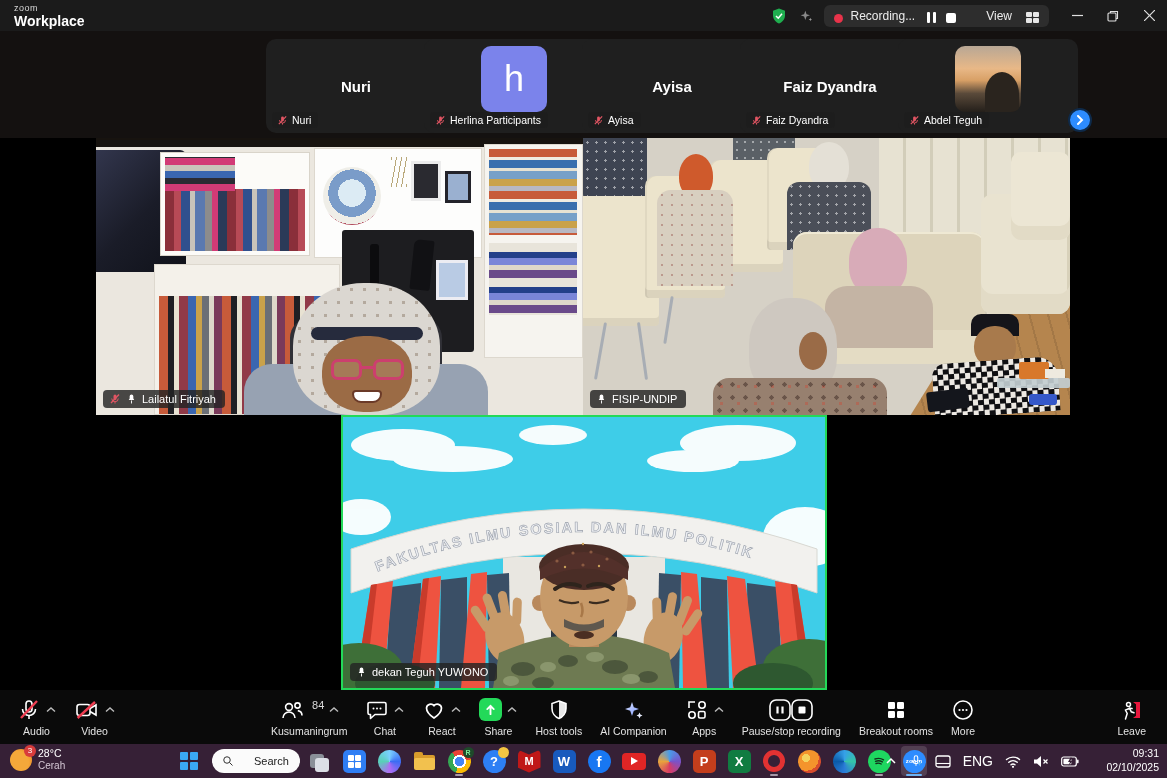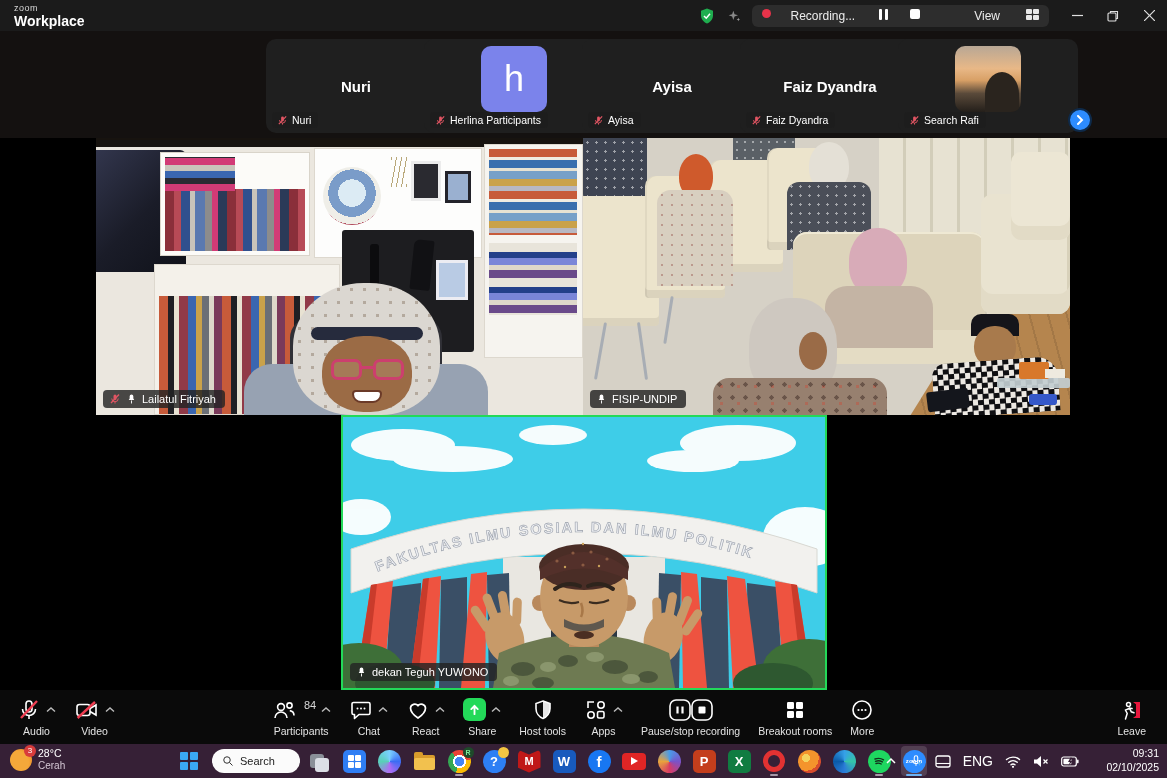--- a/index.html
+++ b/index.html
@@ -7,21 +7,21 @@
   .app{position:relative;width:1167px;height:778px;background:#000;overflow:hidden;
        font-family:"Liberation Sans",sans-serif;-webkit-font-smoothing:antialiased;}
 
   
   .titlebar{position:absolute;left:0;top:0;width:100%;height:31px;background:#1b1b1b;
             display:flex;align-items:center;justify-content:space-between;}
   .logo{margin-left:14px;line-height:1;}
   .logo .l1{font-size:9px;color:#d8d8d8;letter-spacing:.5px;}
   .logo .l2{font-size:14px;color:#fff;font-weight:700;margin-top:1px;}
   .tb-right{display:flex;align-items:center;gap:10px;}
-  .rec-pill{display:flex;align-items:flex-start;gap:20px;background:#2d2d2d;border-radius:6px;
+  .rec-pill{display:flex;align-items:flex-end;gap:8px;background:#2d2d2d;border-radius:6px;
             padding:4px 10px;color:#ececec;font-size:12px;}
   .rec-dot{width:9px;height:9px;border-radius:50%;background:#e8334a;}
   .rec-pause{display:flex;gap:3px;margin-left:4px;}
   .rec-pause i{display:block;width:3px;height:11px;background:#fff;border-radius:1px;}
   .rec-stop{width:10px;height:10px;background:#fff;border-radius:2px;margin-left:2px;}
   .rec-sep{width:14px;}
   .view-grid{display:inline-grid;grid-template-columns:6px 6px;gap:1px;margin-left:6px;}
   .view-grid i{display:block;width:6px;height:5px;background:#e8e8e8;border-radius:1px;}
   .win-controls{display:flex;height:31px;}
   .win-btn{width:36px;height:31px;display:flex;align-items:center;justify-content:center;color:#e0e0e0;font-size:13px;}
@@ -155,21 +155,21 @@
   .sun{position:relative;width:22px;height:22px;border-radius:50%;
        background:radial-gradient(circle at 35% 60%,#f4a83a 0 55%,#e87a1e 100%);}
   .wbadge{position:absolute;right:-4px;top:-4px;width:12px;height:12px;border-radius:50%;background:#d83b3b;
           color:#fff;font-size:8px;display:flex;align-items:center;justify-content:center;}
   .wtxt{line-height:1.25;}
   .wtemp{font-size:10.5px;color:#fff;}
   .wcond{font-size:10px;color:#d5c8d5;}
   .start{position:absolute;left:180px;top:8px;display:grid;grid-template-columns:8px 8px;gap:1.5px;}
   .start i{display:block;width:8px;height:8px;background:#3aa9f4;border-radius:1px;}
   .searchpill{position:absolute;left:212px;top:5px;width:88px;height:24px;border-radius:12px;background:#fbfbfb;
-              display:flex;align-items:center;gap:6px;padding:0 10px;color:#222;font-size:11px;}
+              display:flex;align-items:center;gap:20px;padding:0 10px;color:#222;font-size:11px;}
   .apps-row{position:absolute;left:306px;top:2px;display:flex;align-items:center;gap:9px;}
   .tb-app{position:relative;width:26px;height:30px;display:flex;align-items:center;justify-content:center;border-radius:4px;}
   .tb-app.active{background:rgba(255,255,255,.14);}
   .run-dash{position:absolute;bottom:0px;left:50%;transform:translateX(-50%);width:8px;height:2.5px;border-radius:2px;background:#a898a8;}
   .run-dash.active{width:16px;background:#6cb2f4;}
   .ic{width:23px;height:23px;border-radius:5px;display:flex;align-items:center;justify-content:center;
       color:#fff;font-weight:700;font-size:13px;}
   .ic-taskview{background:transparent;position:relative;}
   .ic-taskview .b1{position:absolute;left:2px;top:4px;width:14px;height:14px;background:#8a8f98;border-radius:3px;}
   .ic-taskview .b2{position:absolute;left:7px;top:8px;width:14px;height:14px;background:#dcdfe6;border-radius:3px;}
@@ -325,21 +325,21 @@
     <div class="tile" style="left:898px">
       <div class="fs-avatar av-abdel">
         <div class="ph-sil"></div>
       </div>
       <div class="pill">
         <svg width="11" height="11" viewBox="0 0 24 24">
             <rect x="9" y="3" width="6" height="11" rx="3" fill="#e25563"></rect>
             <path d="M5.5 11a6.5 6.5 0 0 0 13 0M12 17.5V21" stroke="#e25563" stroke-width="2" fill="none"></path>
             <line x1="4" y1="20" x2="20" y2="3" stroke="#e25563" stroke-width="2.6"></line>
           </svg>
-        <span>Search Rafi</span>
+        <span>Abdel Teguh</span>
       </div>
     </div>
 
     <div class="next-btn">
       <svg width="10" height="10" viewBox="0 0 10 10">
           <path d="M3 1l4 4-4 4" stroke="#fff" stroke-width="2" fill="none" stroke-linecap="round"></path>
         </svg>
     </div>
   </div>
 
@@ -588,21 +588,21 @@
                 <path d="M4 20c0-3.3 2.7-6 6-6s6 2.7 6 6"></path>
                 <circle cx="18.5" cy="7.5" r="2.6"></circle>
                 <path d="M18.8 12.6c2.6.4 4.2 2.4 4.2 5"></path>
               </g>
             </svg>
           <span class="pcount">84</span>
           <svg width="10" height="6" viewBox="0 0 10 6">
               <path d="M1 4.5L5 1l4 3.5" stroke="#bbb" stroke-width="1.4" fill="none"></path>
             </svg>
         </div>
-        <div class="tlabel">Participants</div>
+        <div class="tlabel">Kusumaningrum</div>
       </div>
       <div class="titem">
         <div class="ticon-row">
           <svg width="24" height="24" viewBox="0 0 24 24">
               <path d="M4.5 4.5h15a1.5 1.5 0 0 1 1.5 1.5v9a1.5 1.5 0 0 1-1.5 1.5H10l-4.5 4v-4h-1A1.5 1.5 0 0 1 3 15V6a1.5 1.5 0 0 1 1.5-1.5z" fill="none" stroke="#fff" stroke-width="1.6" stroke-linejoin="round"></path>
               <circle cx="8.5" cy="10.5" r="1" fill="#fff"></circle>
               <circle cx="12" cy="10.5" r="1" fill="#fff"></circle>
               <circle cx="15.5" cy="10.5" r="1" fill="#fff"></circle>
             </svg>
           <svg width="10" height="6" viewBox="0 0 10 6">
@@ -636,20 +636,35 @@
         <div class="tlabel">Share</div>
       </div>
       <div class="titem">
         <div class="ticon-row">
           <svg width="24" height="24" viewBox="0 0 24 24">
               <path d="M12 3l7 2.5v5c0 4.5-3 8.5-7 10-4-1.5-7-5.5-7-10v-5L12 3z" fill="none" stroke="#fff" stroke-width="1.6"></path>
               <path d="M12 3l7 2.5v5c0 4.5-3 8.5-7 10V3z" fill="#fff" opacity=".9"></path>
             </svg>
         </div>
         <div class="tlabel">Host tools</div>
+      </div>
+      <div class="titem">
+        <div class="ticon-row">
+          <svg width="24" height="24" viewBox="0 0 24 24">
+              <defs>
+                <linearGradient id="aig" x1="0" y1="0" x2="1" y2="1">
+                  <stop offset="0" stop-color="#dfe6ff"></stop>
+                  <stop offset="1" stop-color="#7f9bff"></stop>
+                </linearGradient>
+              </defs>
+              <path d="M11 4l1.8 5.2L18 11l-5.2 1.8L11 18l-1.8-5.2L4 11l5.2-1.8L11 4z" fill="url(#aig)"></path>
+              <path d="M18.5 14.5l.9 2.1 2.1.9-2.1.9-.9 2.1-.9-2.1-2.1-.9 2.1-.9.9-2.1z" fill="#e8edff"></path>
+            </svg>
+        </div>
+        <div class="tlabel">AI Companion</div>
       </div>
       <div class="titem">
         <div class="ticon-row">
           <svg width="24" height="24" viewBox="0 0 24 24" fill="none" stroke="#fff" stroke-width="1.6">
               <path d="M10 4H4v6"></path>
               <circle cx="17" cy="7" r="3.2"></circle>
               <circle cx="7" cy="17" r="3.2"></circle>
               <rect x="13.5" y="13.5" width="6.5" height="6.5" rx="1.5"></rect>
             </svg>
           <svg width="10" height="6" viewBox="0 0 10 6">

